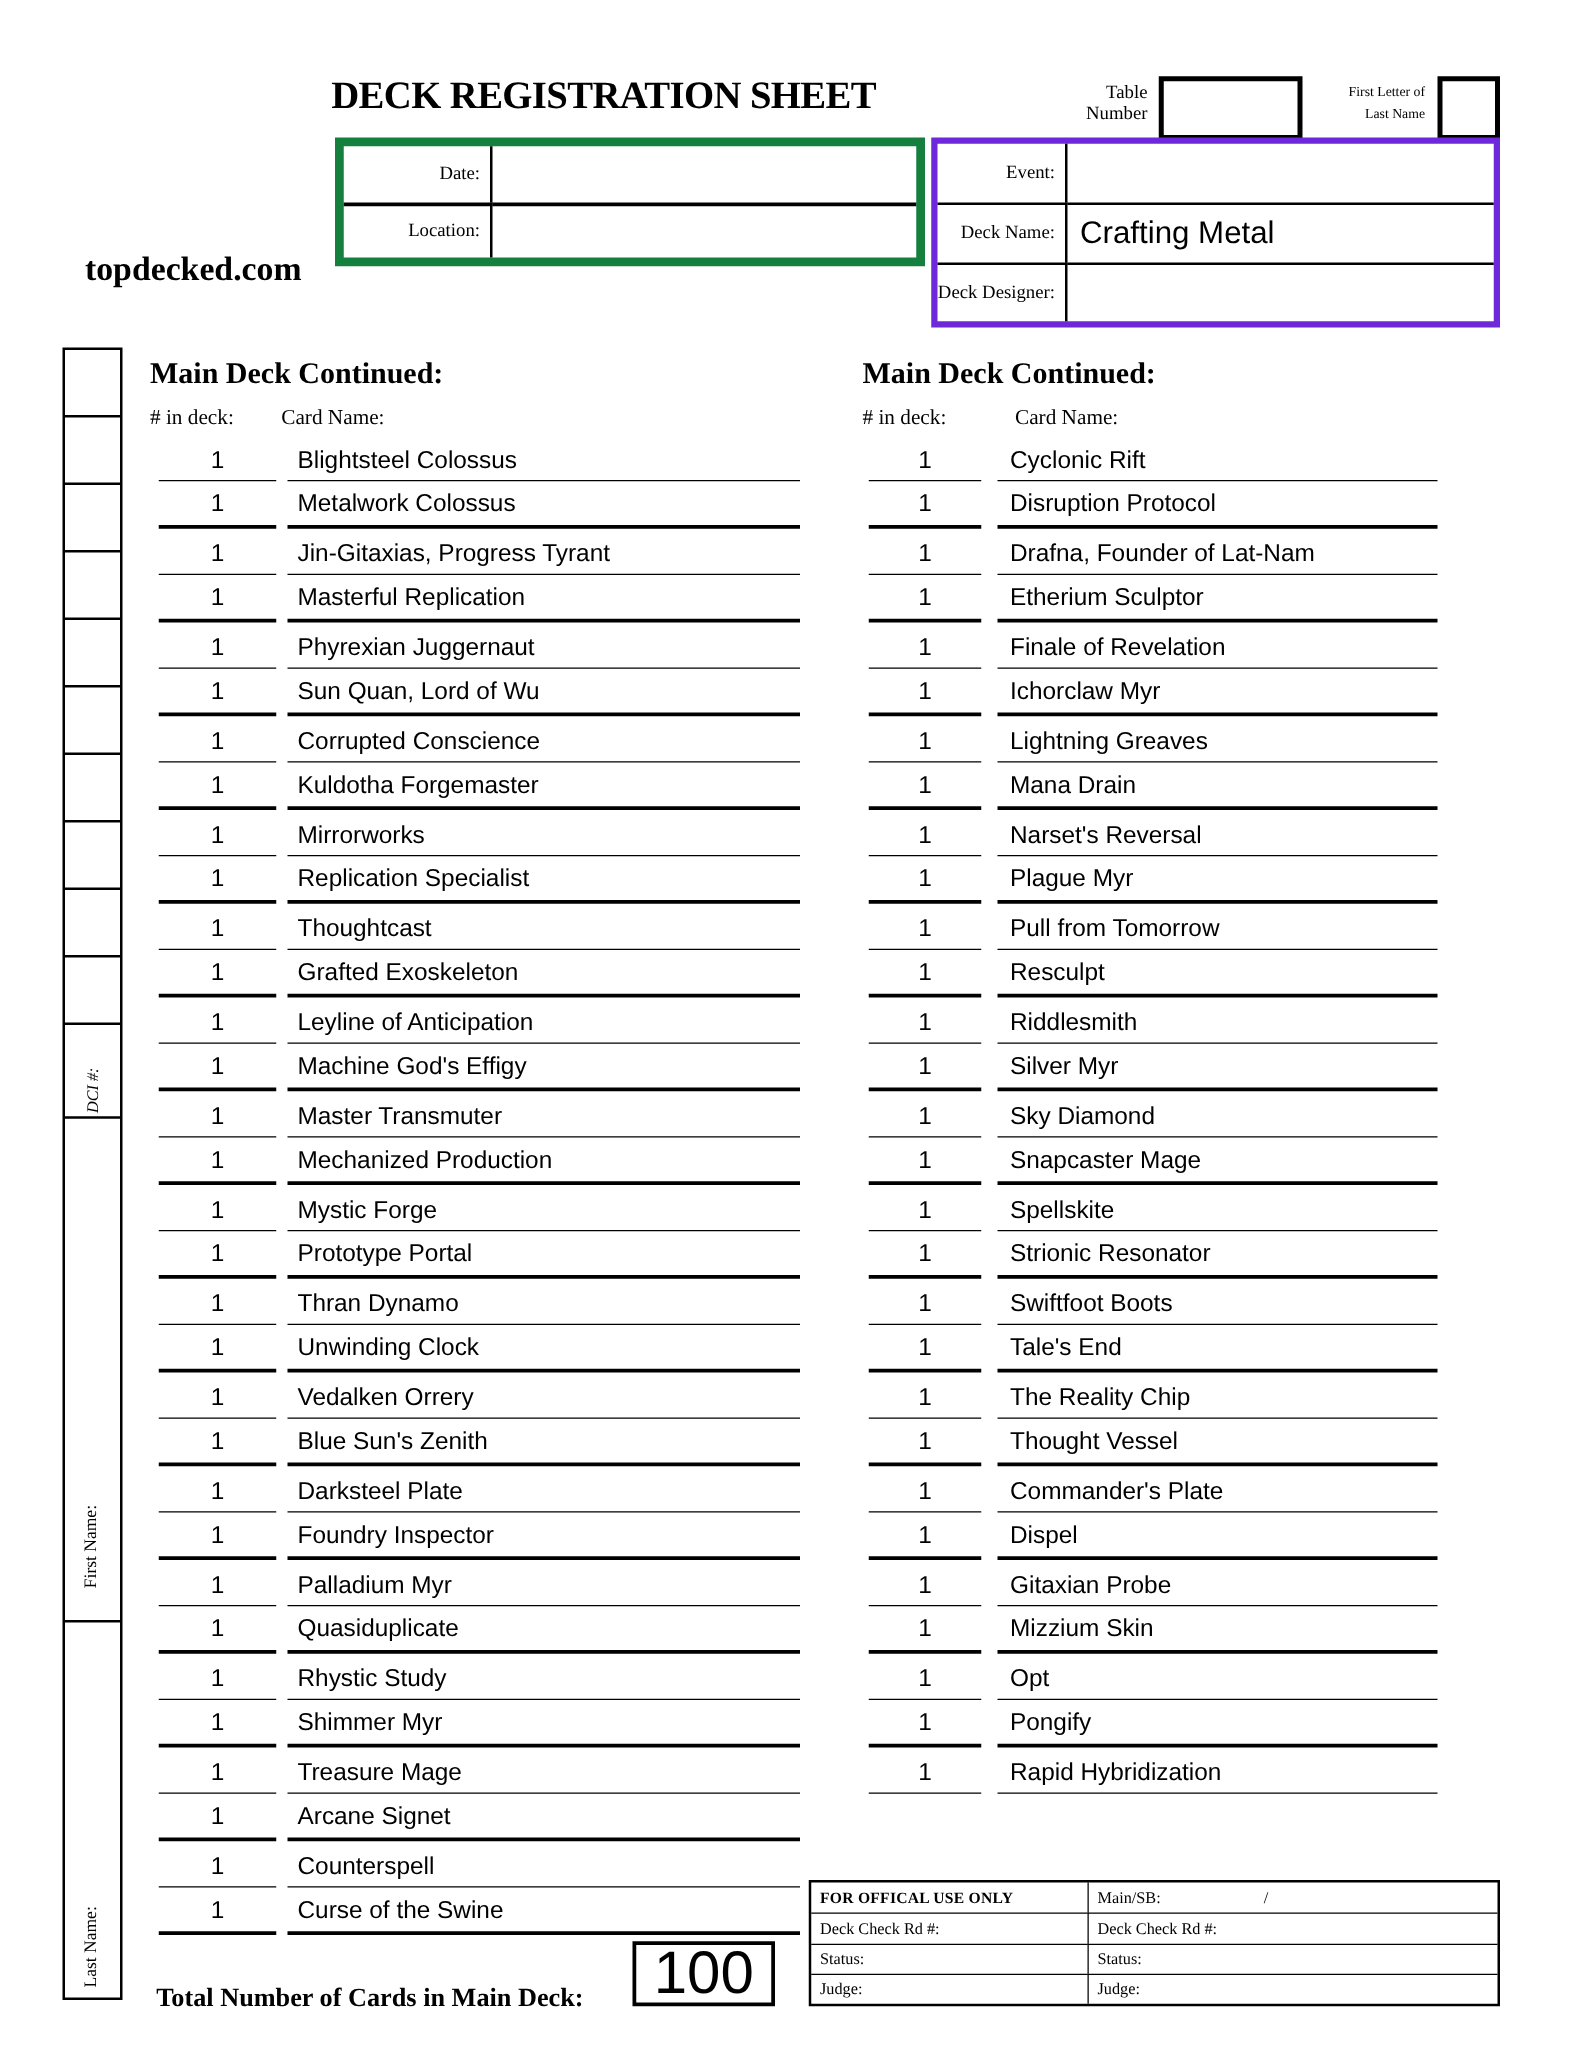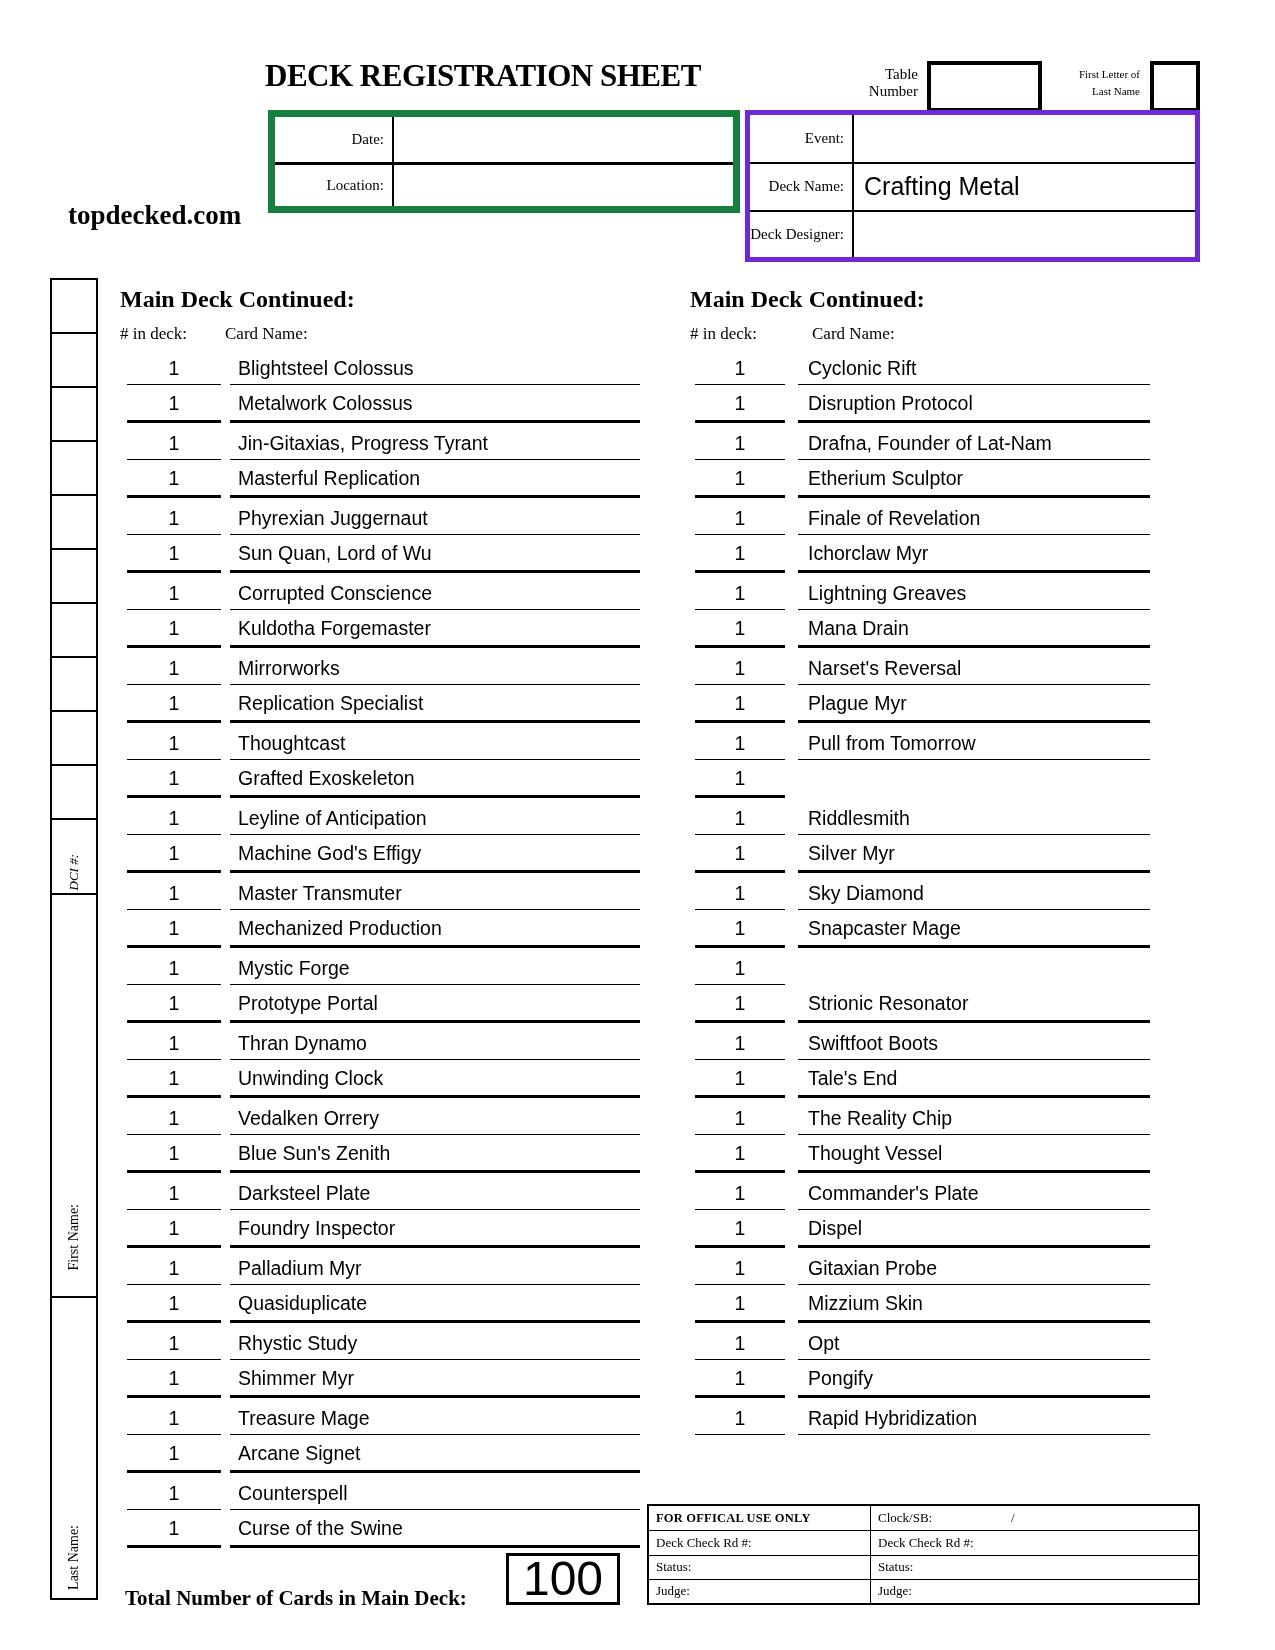--- a/index.html
+++ b/index.html
@@ -524,20 +524,23 @@
       </div>
       <div class="name-cell">
         <span>Pull from Tomorrow</span>
       </div>
     </div>
 
     <div class="deck-row thick">
       <div class="qty-cell">
         <span>1</span>
       </div>
+      <div class="name-cell">
+        <span>Resculpt</span>
+      </div>
     </div>
 
     <div class="deck-row">
       <div class="qty-cell">
         <span>1</span>
       </div>
       <div class="name-cell">
         <span>Riddlesmith</span>
       </div>
     </div>
@@ -565,20 +568,23 @@
         <span>1</span>
       </div>
       <div class="name-cell">
         <span>Snapcaster Mage</span>
       </div>
     </div>
 
     <div class="deck-row">
       <div class="qty-cell">
         <span>1</span>
+      </div>
+      <div class="name-cell">
+        <span>Spellskite</span>
       </div>
     </div>
 
     <div class="deck-row thick">
       <div class="qty-cell">
         <span>1</span>
       </div>
       <div class="name-cell">
         <span>Strionic Resonator</span>
       </div>
@@ -685,21 +691,21 @@
   </div>
 
   <div class="total-label">Total Number of Cards in Main Deck:</div>
   <div class="total-box">
     <span>100</span>
   </div>
 
   <div class="official">
     <div class="ocell title-cell">FOR OFFICAL USE ONLY</div>
     <div class="ocell bl">
-      <span>Clock/SB:</span>
+      <span>Main/SB:</span>
       <span class="slash">/</span>
     </div>
     <div class="ocell bt">Deck Check Rd #:</div>
     <div class="ocell bt bl">Deck Check Rd #:</div>
     <div class="ocell bt">Status:</div>
     <div class="ocell bt bl">Status:</div>
     <div class="ocell bt">Judge:</div>
     <div class="ocell bt bl">Judge:</div>
   </div>
 

